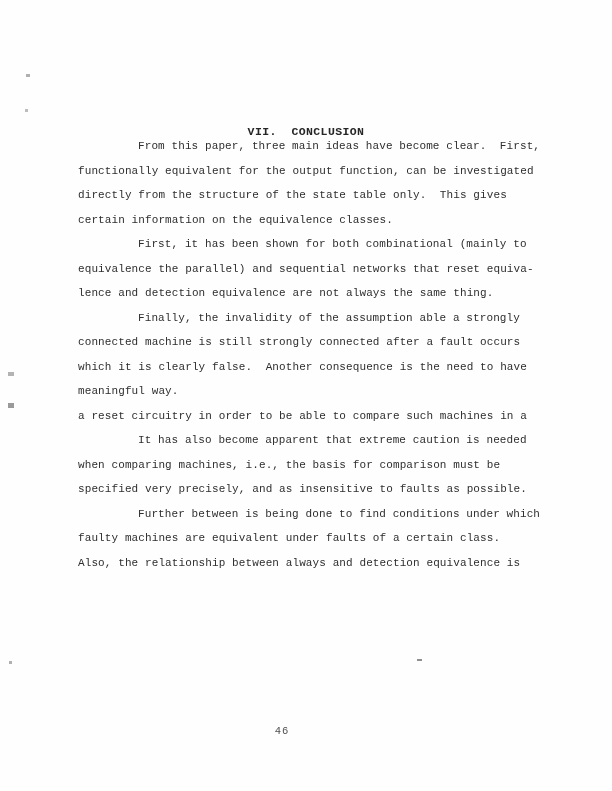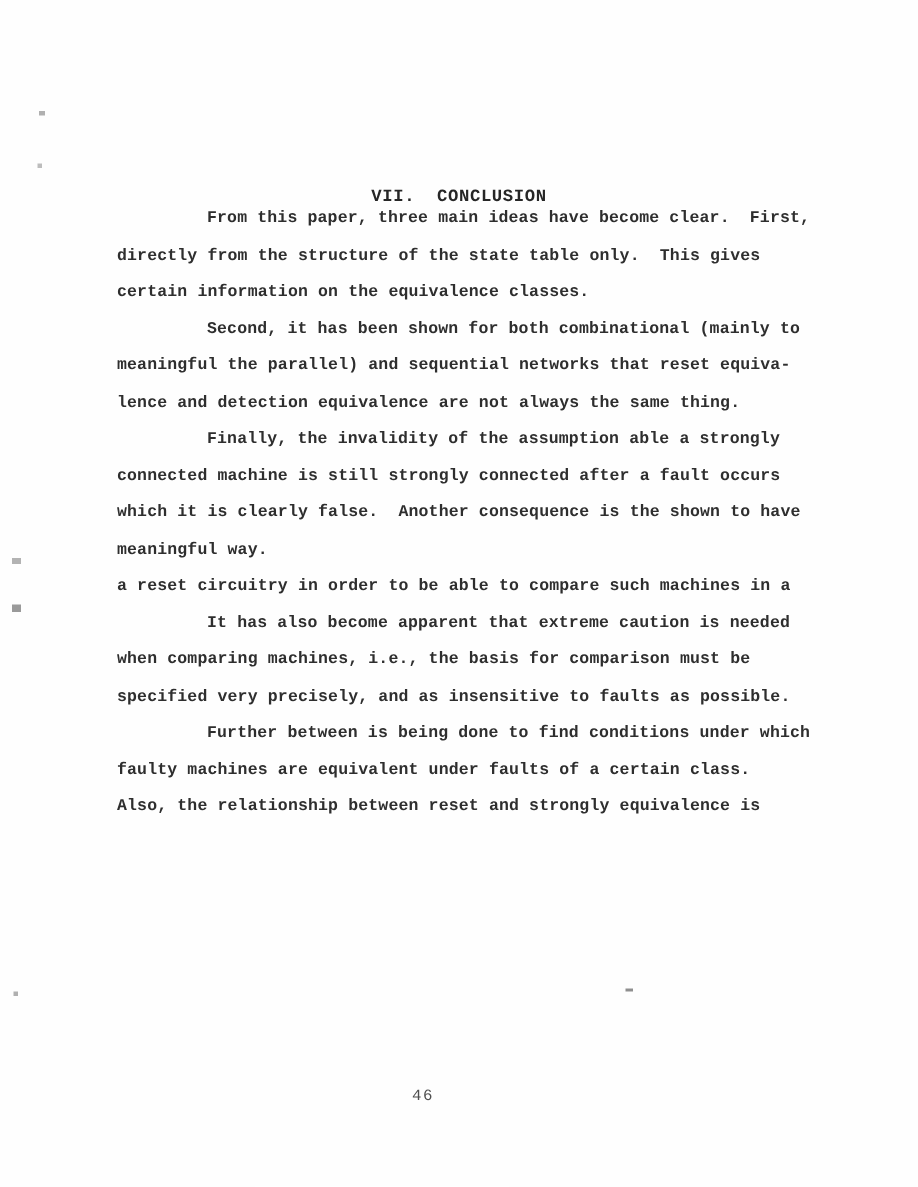--- a/index.html
+++ b/index.html
@@ -28,21 +28,21 @@
     white-space: pre;
     color: #262626;
     margin-top: 36px;
   }
   .body-text {
     position: absolute;
     top: 134px;
     left: 78px;
     width: 480px;
     font-size: 11px;
-    font-weight: 700;
+    font-weight: 400;
     line-height: 24.5px;
     letter-spacing: 0.1px;
     color: #2e2e2e;
   }
   .text-line {
     white-space: pre;
     height: 24.5px;
   }
   .text-line.indent {
     text-indent: 60px;
@@ -72,40 +72,41 @@
 </head>
 <body>
 
 <div class="page">
 
   <div class="section-title">VII.  CONCLUSION</div>
 
   <div class="body-text">
 
     <div class="text-line indent">From this paper, three main ideas have become clear.  First,</div>
+    <div class="text-line">functionally equivalent for the output function, can be investigated</div>
     <div class="text-line">directly from the structure of the state table only.  This gives</div>
     <div class="text-line">certain information on the equivalence classes.</div>
 
-    <div class="text-line indent">Second, it has been shown for both combinational (mainly to</div>
-    <div class="text-line">meaningful the parallel) and sequential networks that reset equiva-</div>
+    <div class="text-line indent">First, it has been shown for both combinational (mainly to</div>
+    <div class="text-line">equivalence the parallel) and sequential networks that reset equiva-</div>
     <div class="text-line">lence and detection equivalence are not always the same thing.</div>
 
     <div class="text-line indent">Finally, the invalidity of the assumption able a strongly</div>
     <div class="text-line">connected machine is still strongly connected after a fault occurs</div>
-    <div class="text-line">which it is clearly false.  Another consequence is the shown to have</div>
+    <div class="text-line">which it is clearly false.  Another consequence is the need to have</div>
     <div class="text-line">meaningful way.</div>
     <div class="text-line">a reset circuitry in order to be able to compare such machines in a</div>
 
     <div class="text-line indent">It has also become apparent that extreme caution is needed</div>
     <div class="text-line">when comparing machines, i.e., the basis for comparison must be</div>
     <div class="text-line">specified very precisely, and as insensitive to faults as possible.</div>
 
     <div class="text-line indent">Further between is being done to find conditions under which</div>
     <div class="text-line">faulty machines are equivalent under faults of a certain class.</div>
-    <div class="text-line">Also, the relationship between reset and strongly equivalence is</div>
+    <div class="text-line">Also, the relationship between always and detection equivalence is</div>
   </div>
 
   <div class="page-number">46</div>
 
   <div class="speck s1"></div>
   <div class="speck s2"></div>
   <div class="speck s3"></div>
   <div class="speck s4"></div>
   <div class="speck s5"></div>
   <div class="speck s6"></div>

